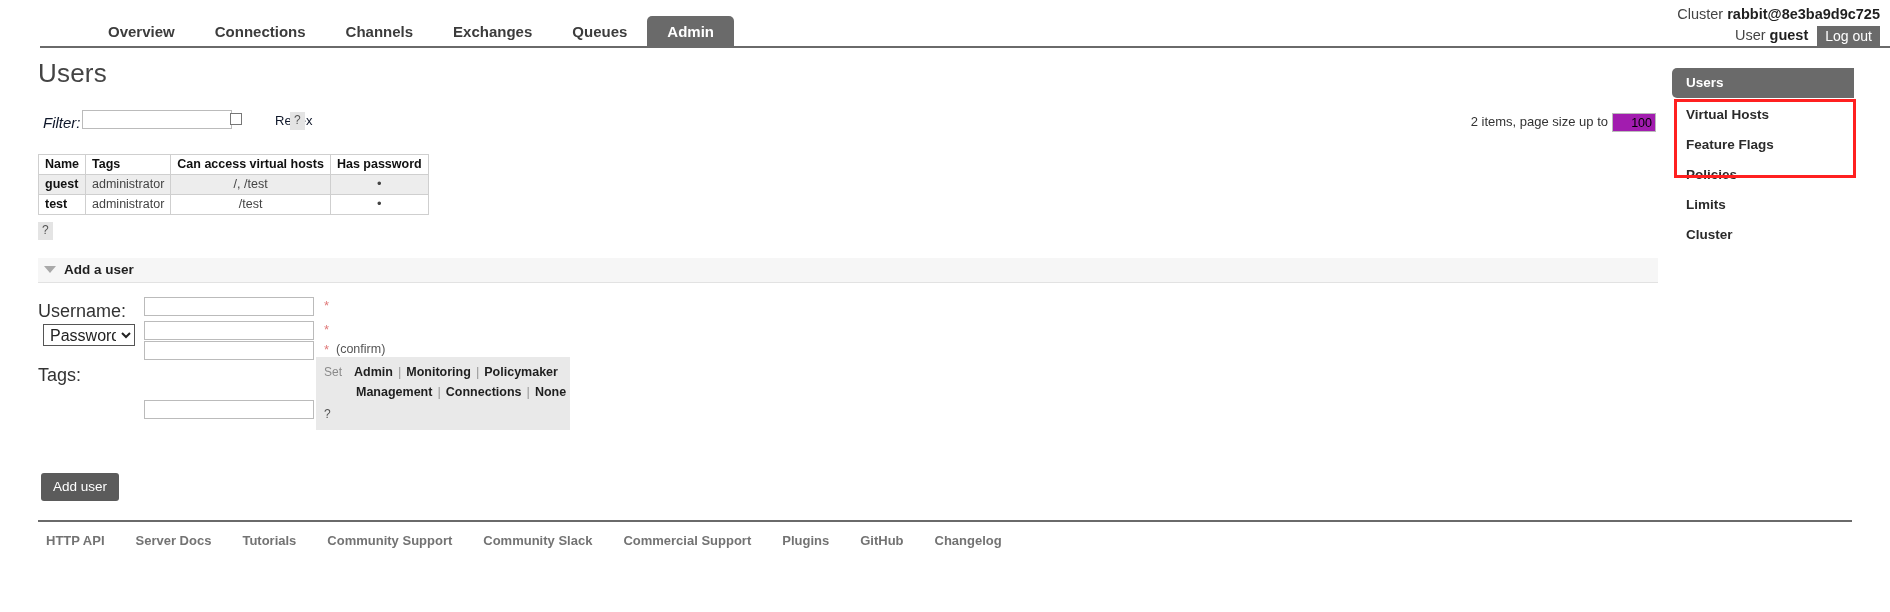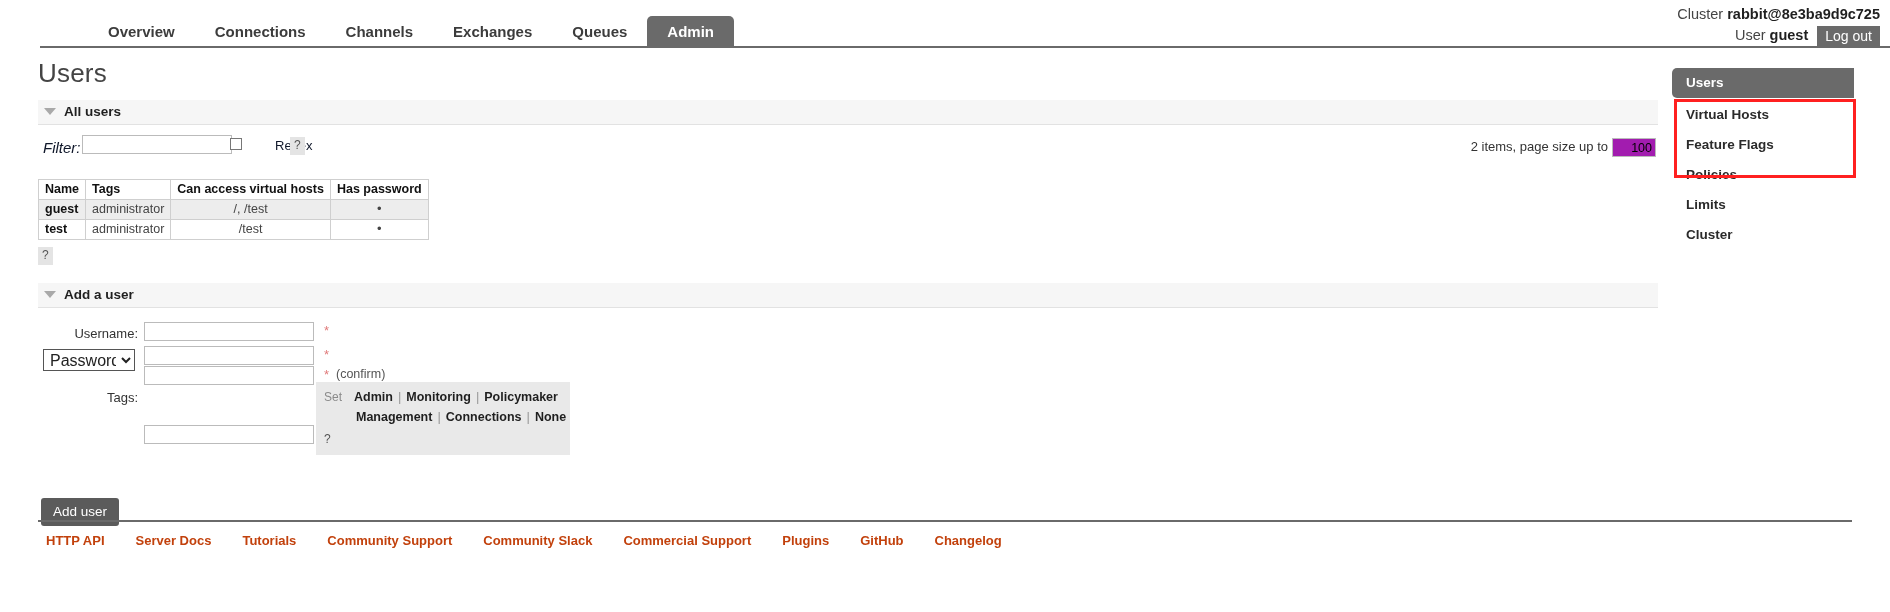--- a/index.html
+++ b/index.html
@@ -186,23 +186,22 @@
   .dot { font-size: 13px; color: #333; line-height: 12px; }
 
   .table-help { margin-top: 7px; }
 
   
   .addform { position: relative; margin-top: 18px; }
   .form-body { position: relative; height: 150px; padding-top: 14px; }
 
   .lbl {
     position: absolute;
-    text-align: right;
     width: 100px;
-    font-size: 13px;
+    font-size: 18px;
     color: #333;
   }
   .txt {
     position: absolute;
     width: 170px; height: 19px;
     border: 1px solid #bbbbbb;
     background: #ffffff;
     font-family: inherit; font-size: 12px;
     padding: 1px 3px;
   }
@@ -266,21 +265,21 @@
   .footer {
     position: absolute;
     left: 38px; top: 520px;
     width: 1814px;
     border-top: 2px solid #6a6a6a;
     padding-top: 11px;
   }
   .footer ul { list-style: none; margin: 0; padding: 0 0 0 8px; }
   .footer li { float: left; margin-right: 31px; }
   .footer a {
-    color: #c2410c;
+    color: #737373;
     font-weight: bold;
     font-size: 13px;
     text-decoration: none;
     cursor: pointer;
   }
 
   
   .sidebar { position: absolute; left: 1672px; top: 68px; width: 182px; }
   .side-item {
     display: block;
@@ -343,23 +342,20 @@
       <li>
           <a class="active">Admin</a>
         </li>
     </ul>
   </div>
 
   <h1 class="page-title">Users</h1>
 
   <div class="content">
 
-    <div class="section-head">
-      <span class="arrow"></span><span>All users</span>
-    </div>
 
     <div class="filter-row">
       <span class="filter-label">Filter:</span>
       <input class="filter-input" type="text" value="" style="">
       <span class="regex-box"></span>
       <span class="regex-label">Regex</span>
       <span class="help-badge regex-help">?</span>
       <span class="paging">
         <span>2 items, page size up to</span><input class="paging-input" type="text" value="100" style="">
       </span>

